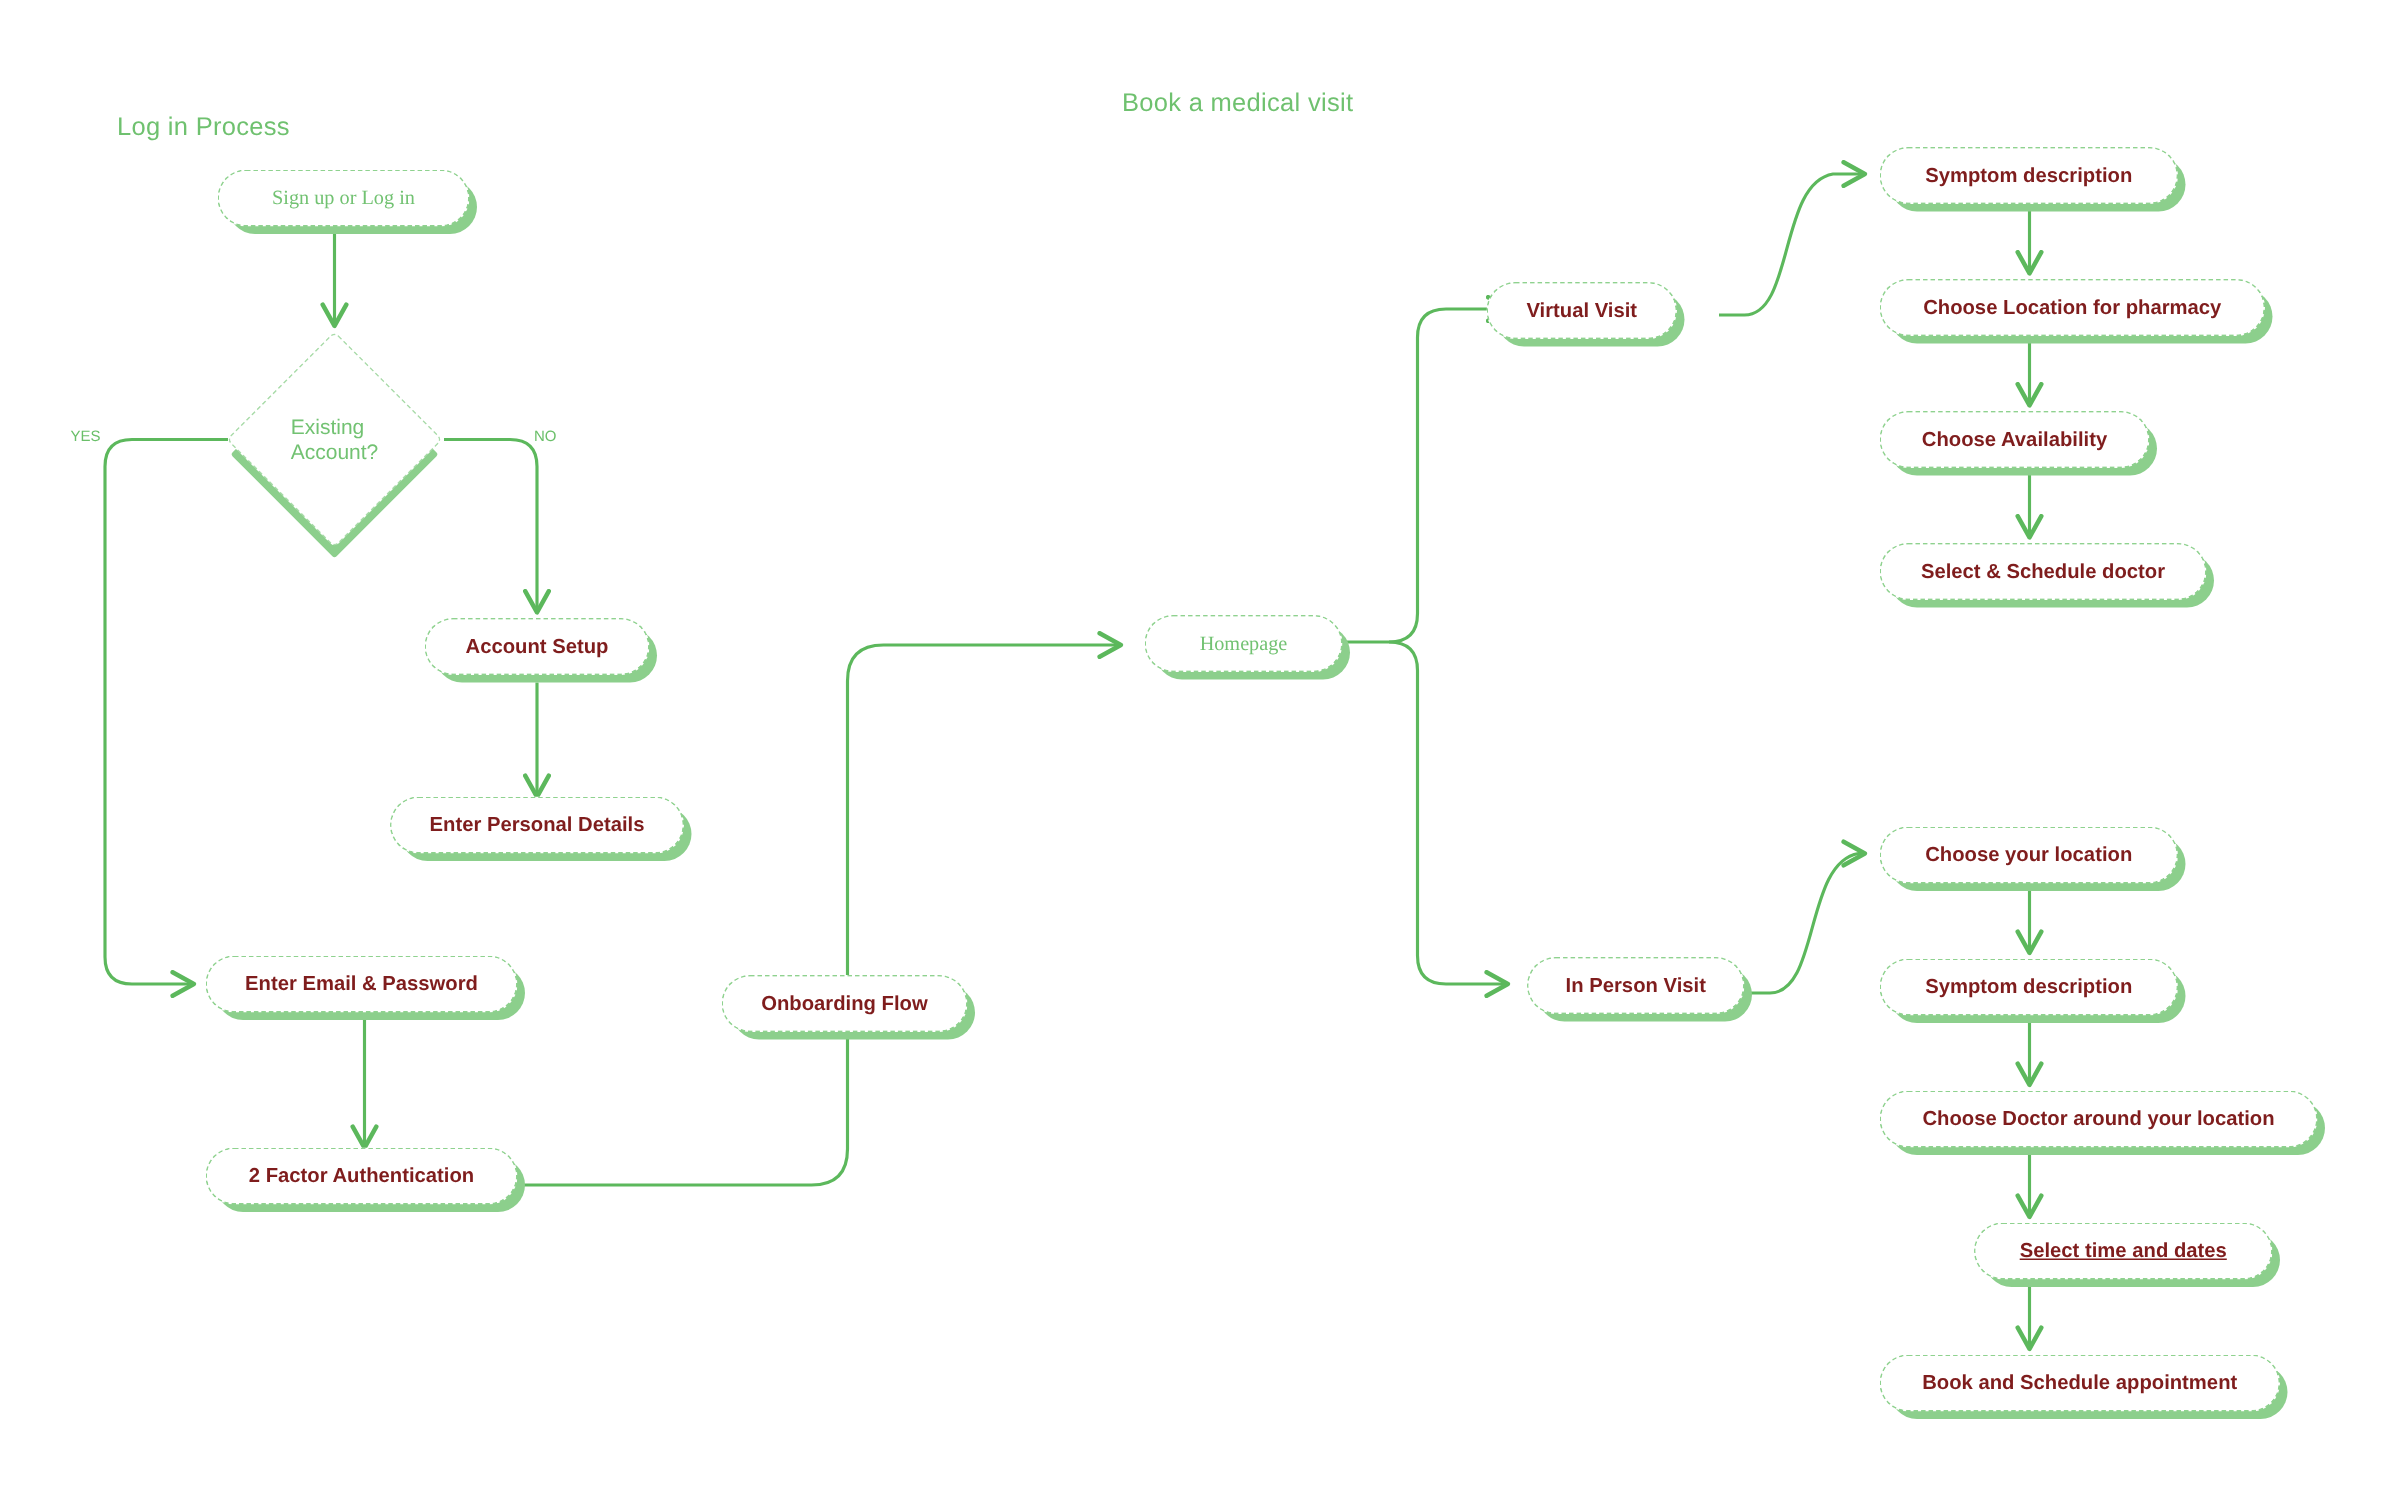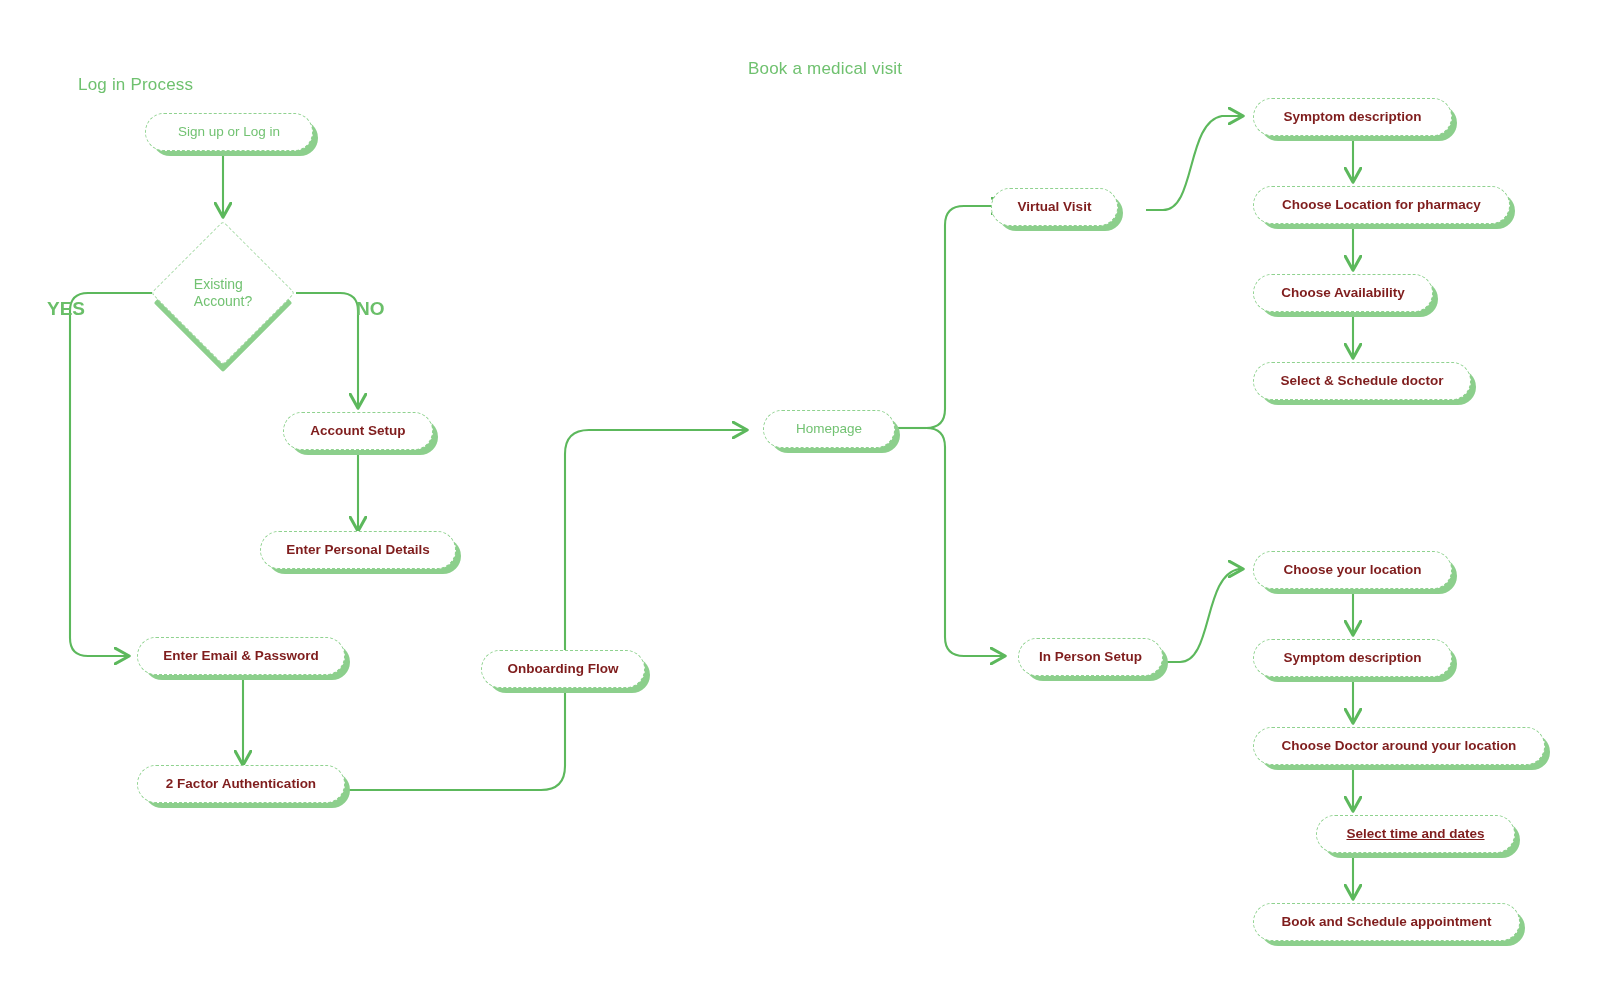--- a/index.html
+++ b/index.html
@@ -30,24 +30,23 @@
     font-size: 17px;
     font-weight: 400;
     letter-spacing: 0.2px;
     white-space: nowrap;
   }
 
   
   .edge-label {
     position: absolute;
     color: #6abf69;
-    font-size: 19px;
-    font-weight: 700;
+    font-size: 10px;
+    font-weight: 400;
     white-space: nowrap;
-    margin-top: 12px;
   }
 
   
   .node {
     position: absolute;
     box-sizing: border-box;
     border: 1.6px dashed #8fd28f;
     border-radius: 19px;
     background: #ffffff;
     color: #7f1d1d;
@@ -64,20 +63,21 @@
   .node .node-label {
     position: relative;
     z-index: 2;
     line-height: 1.15;
   }
 
   
   .node.light {
     font-weight: 400;
     color: #72c272;
+    font-family: Liberation Serif, serif;
   }
 
   
   .diamond-wrap {
     position: absolute;
   }
   .diamond-shape {
     position: absolute;
     left: 0; top: 0;
     width: 100%;
@@ -194,21 +194,21 @@
 
 <div class="node light" style="left:763px; top:410px; width:132px; height:38px;">
   <span class="node-label">Homepage</span>
 </div>
 
 <div class="node" style="left:991px; top:188px; width:127px; height:38px;">
   <span class="node-label">Virtual Visit</span>
 </div>
 
 <div class="node" style="left:1018px; top:638px; width:145px; height:38px;">
-  <span class="node-label">In Person Setup</span>
+  <span class="node-label">In Person Visit</span>
 </div>
 
 <div class="node" style="left:1253px; top:98px; width:199px; height:38px;">
   <span class="node-label">Symptom description</span>
 </div>
 
 <div class="node" style="left:1253px; top:186px; width:257px; height:38px;">
   <span class="node-label">Choose Location for pharmacy</span>
 </div>
 

